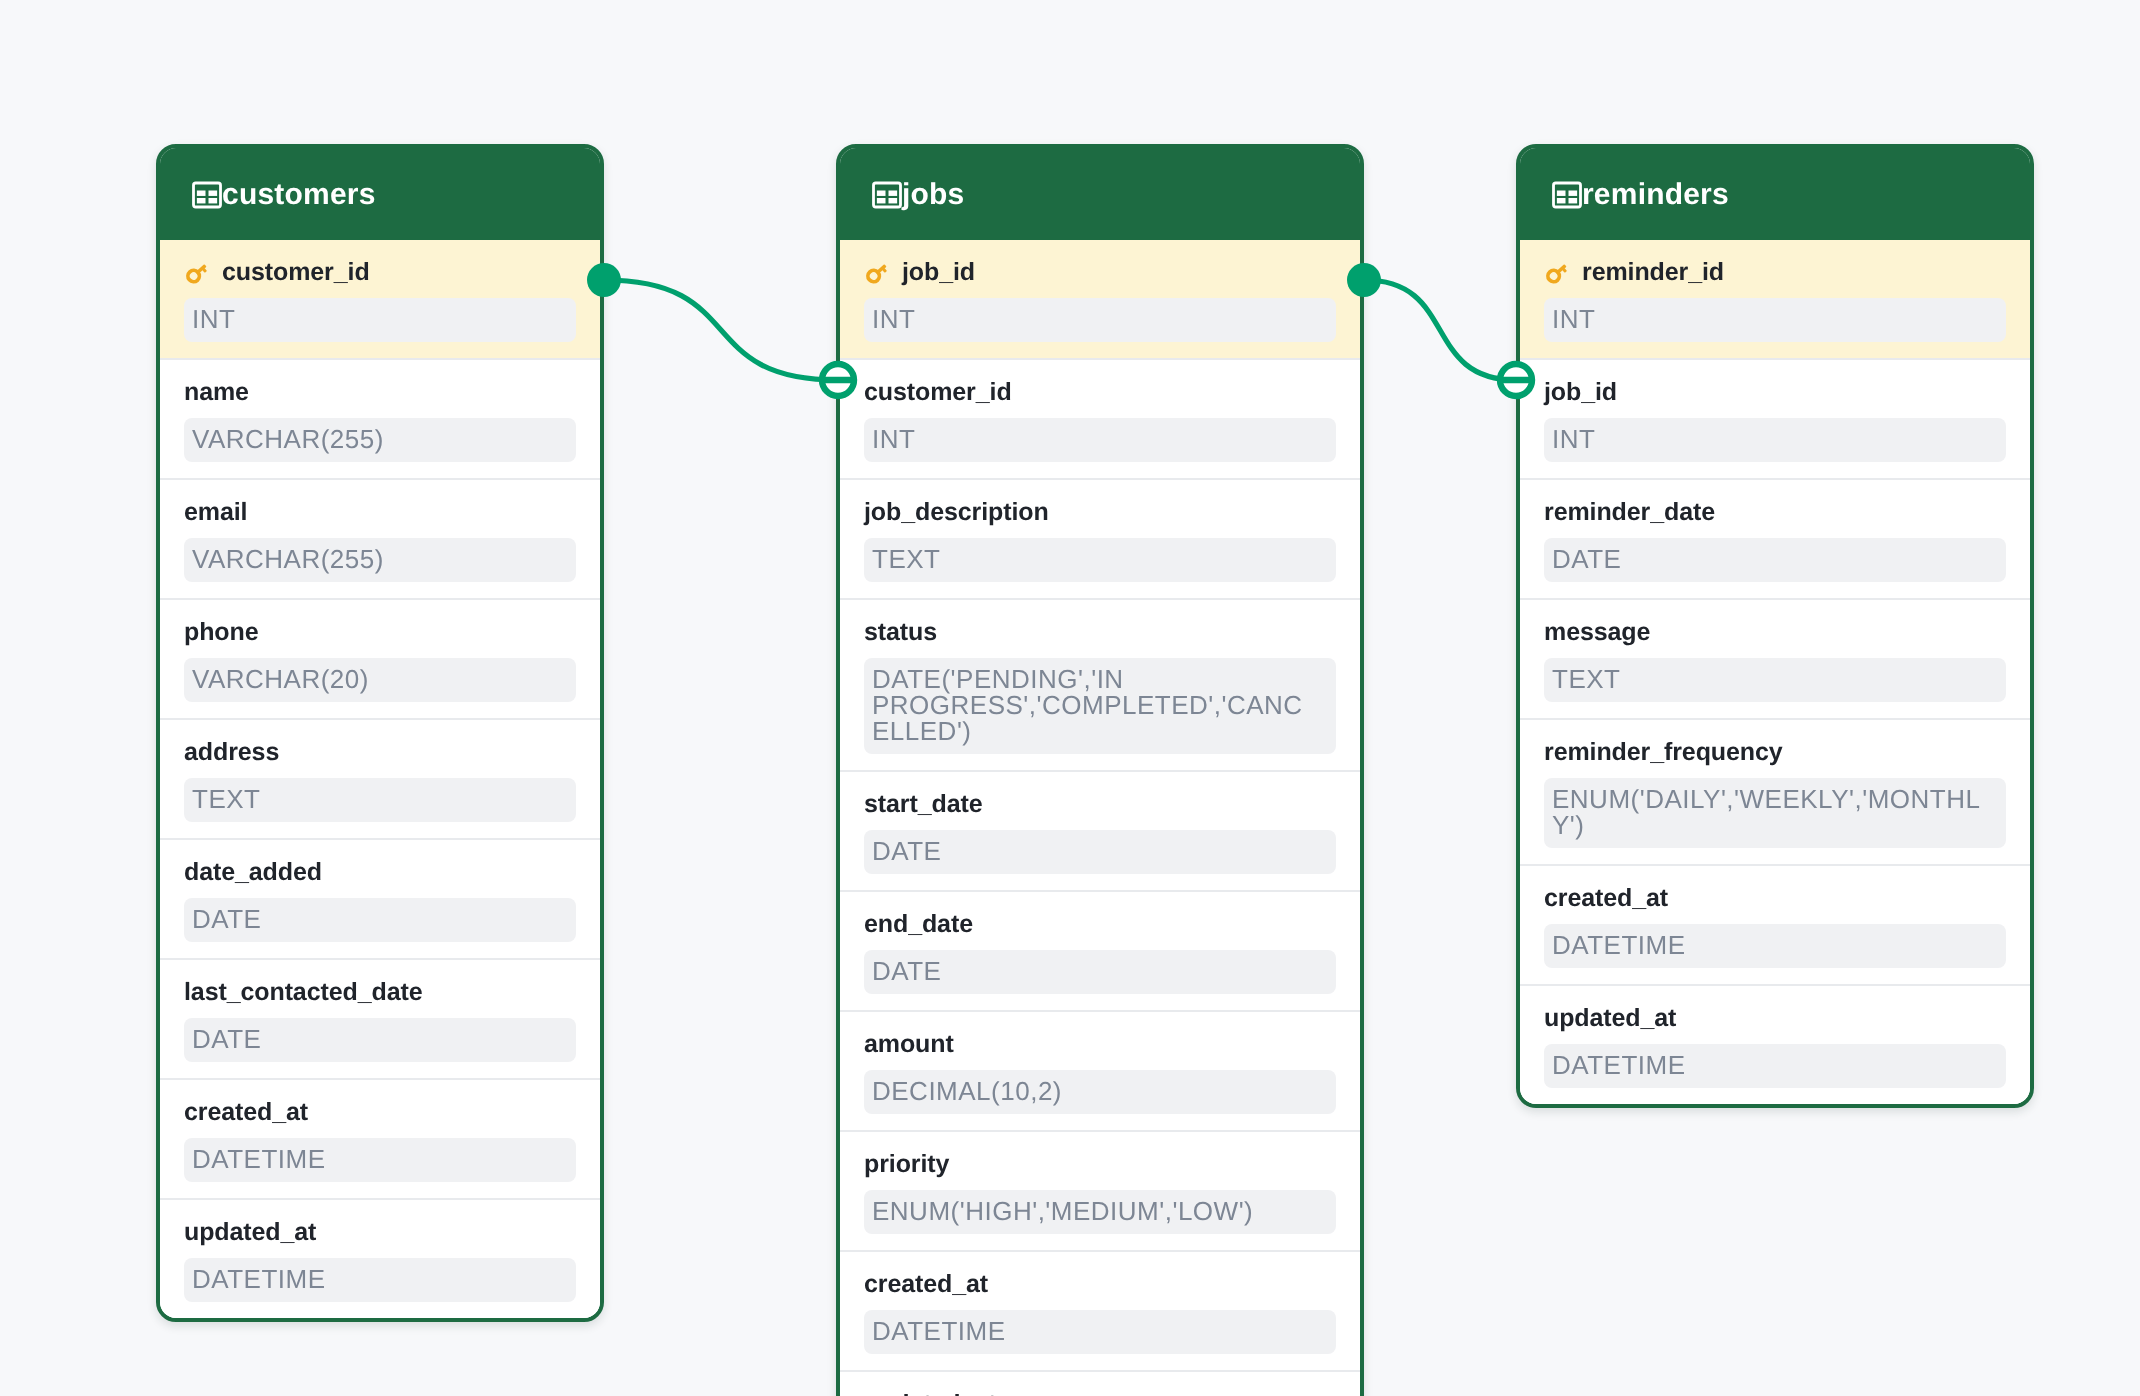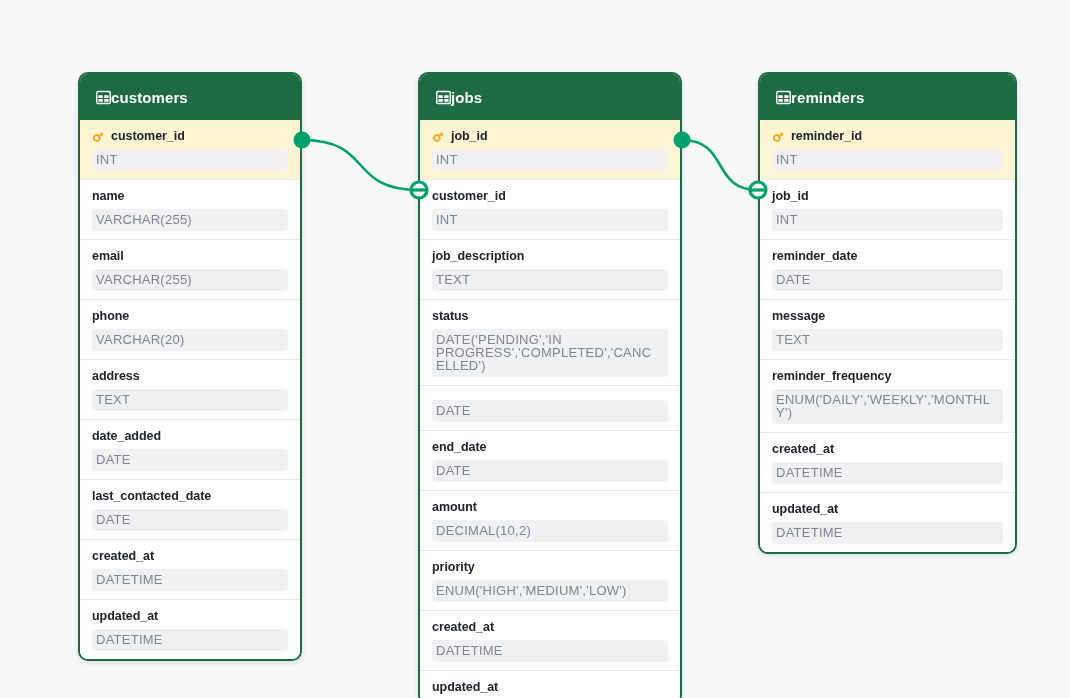--- a/index.html
+++ b/index.html
@@ -255,20 +255,23 @@
           </div>
           <div class="field-type">TEXT</div>
         </div>
         <div class="field">
           <div class="field-name-row">
             <span class="field-name">status</span>
           </div>
           <div class="field-type">DATE('PENDING','IN PROGRESS','COMPLETED','CANCELLED')</div>
         </div>
         <div class="field">
+          <div class="field-name-row">
+            <span class="field-name">start_date</span>
+          </div>
           <div class="field-type">DATE</div>
         </div>
         <div class="field">
           <div class="field-name-row">
             <span class="field-name">end_date</span>
           </div>
           <div class="field-type">DATE</div>
         </div>
         <div class="field">
           <div class="field-name-row">

